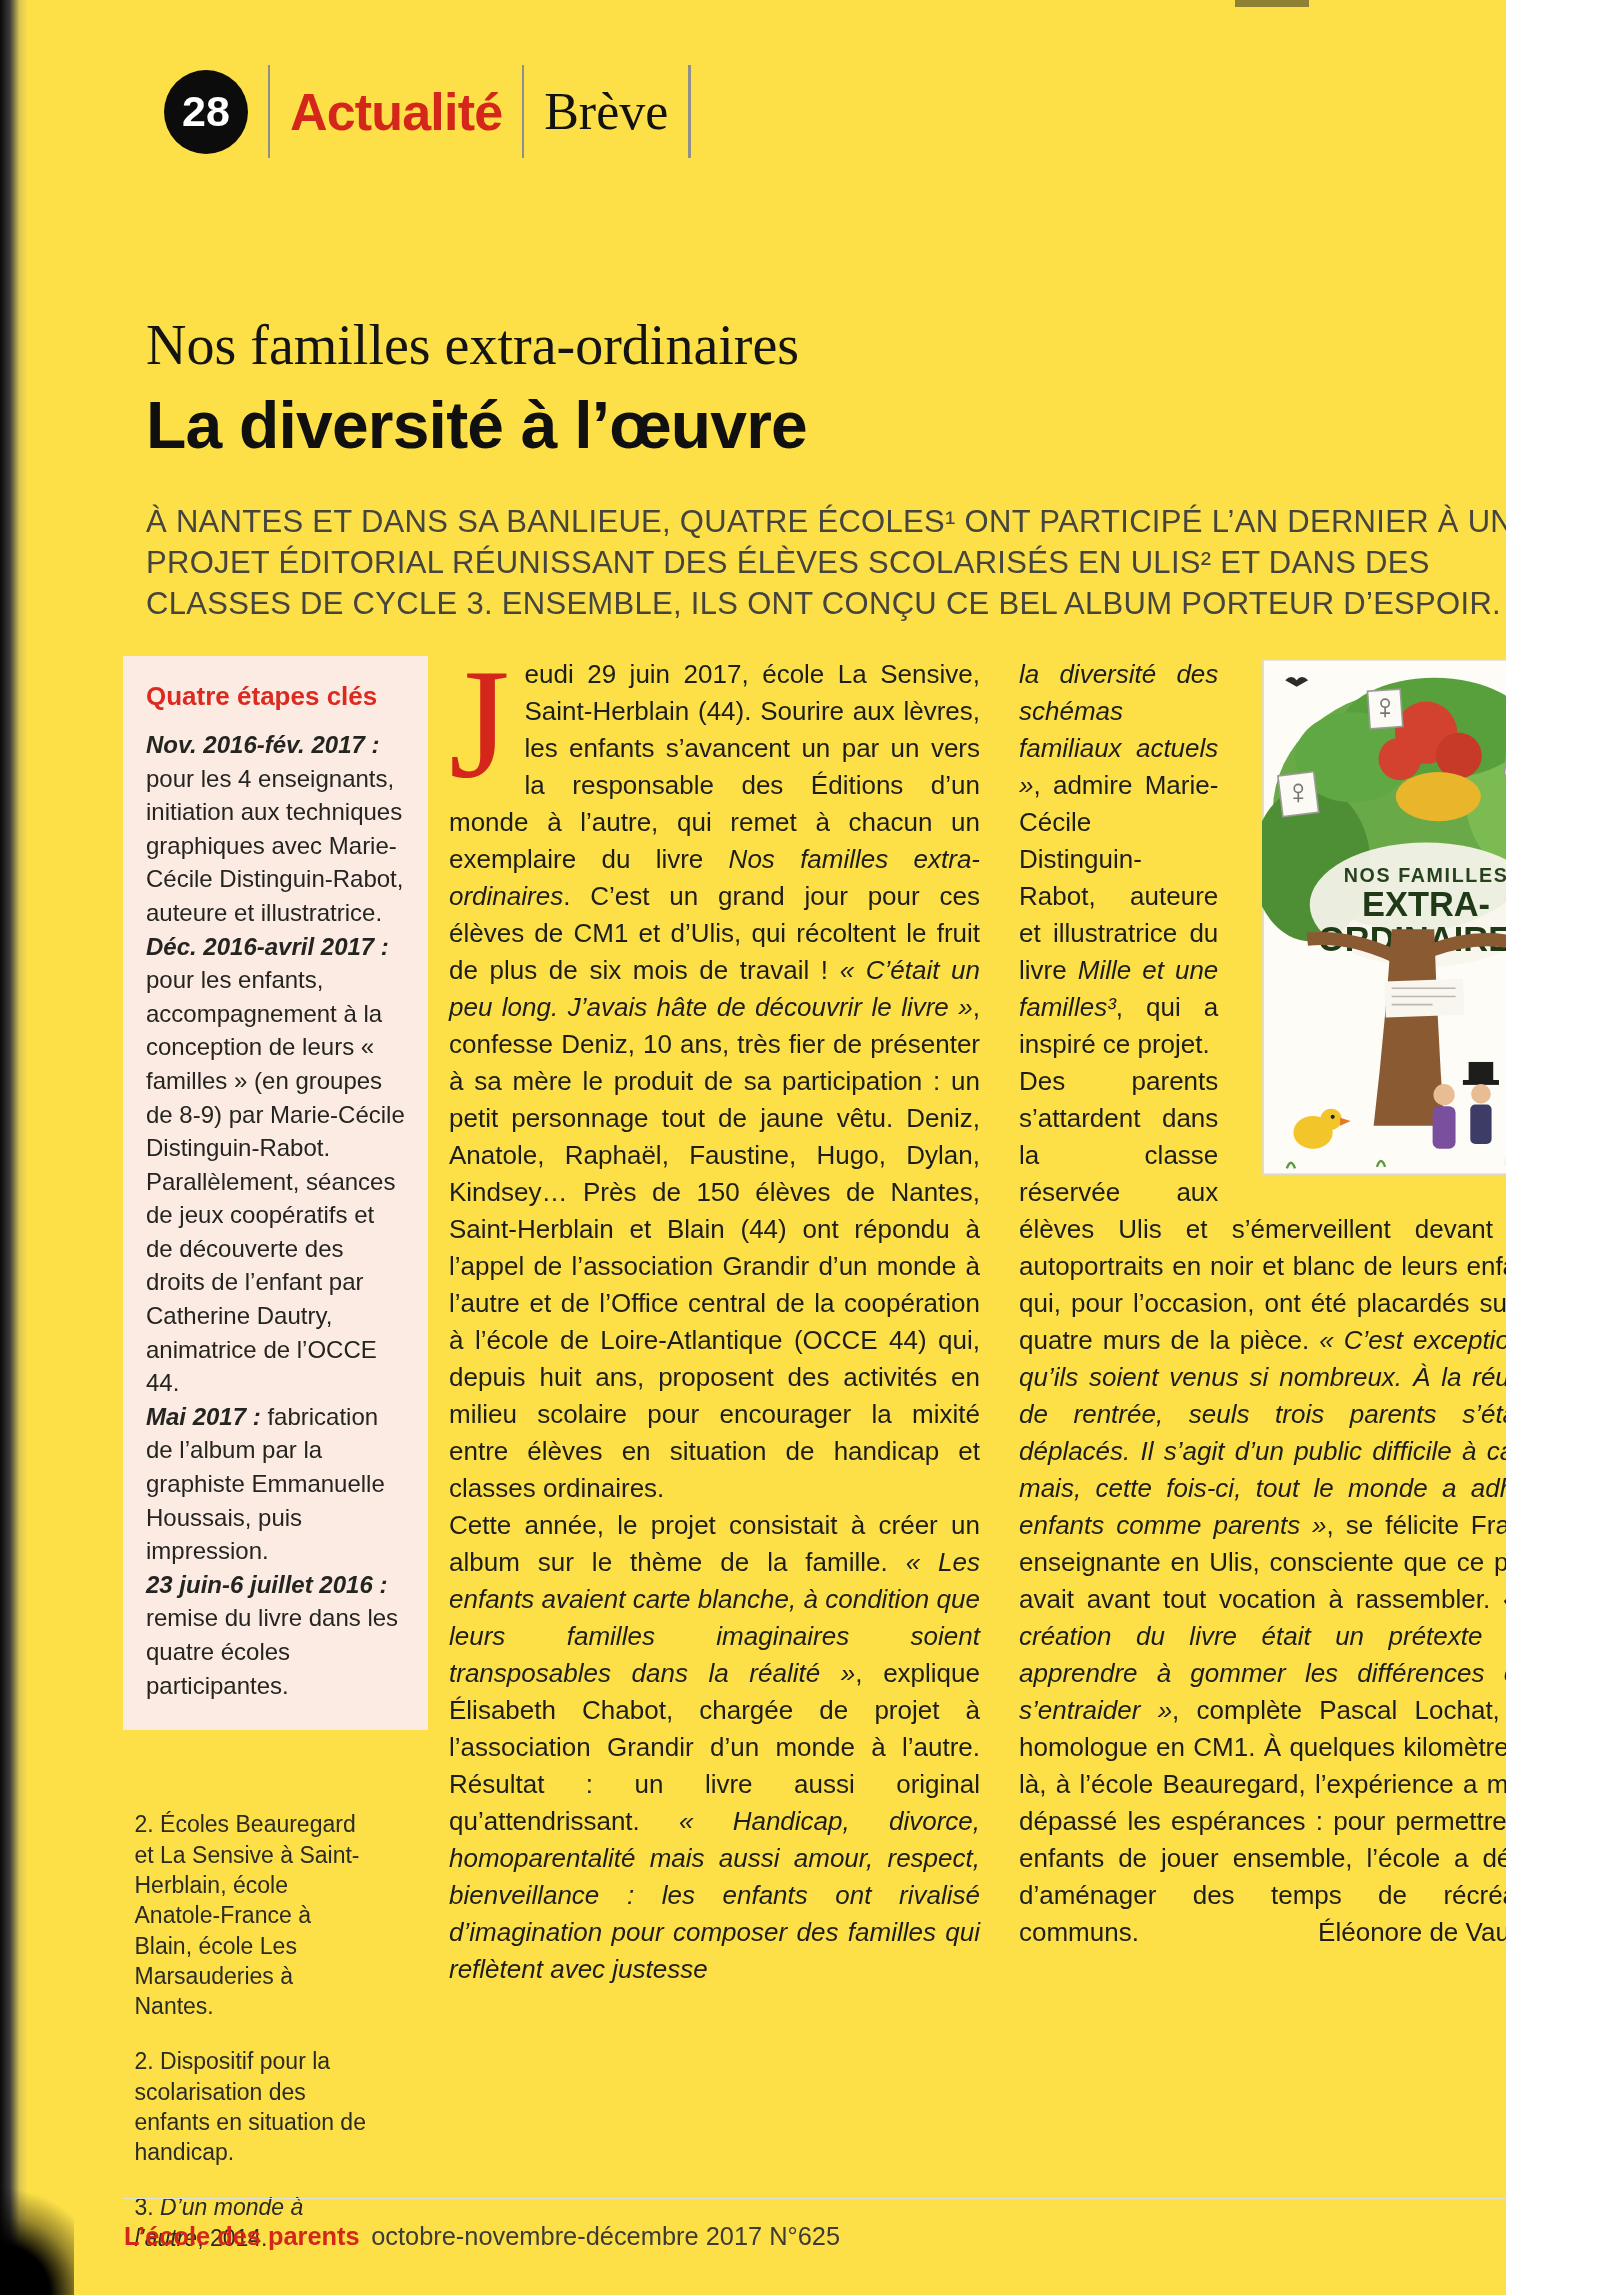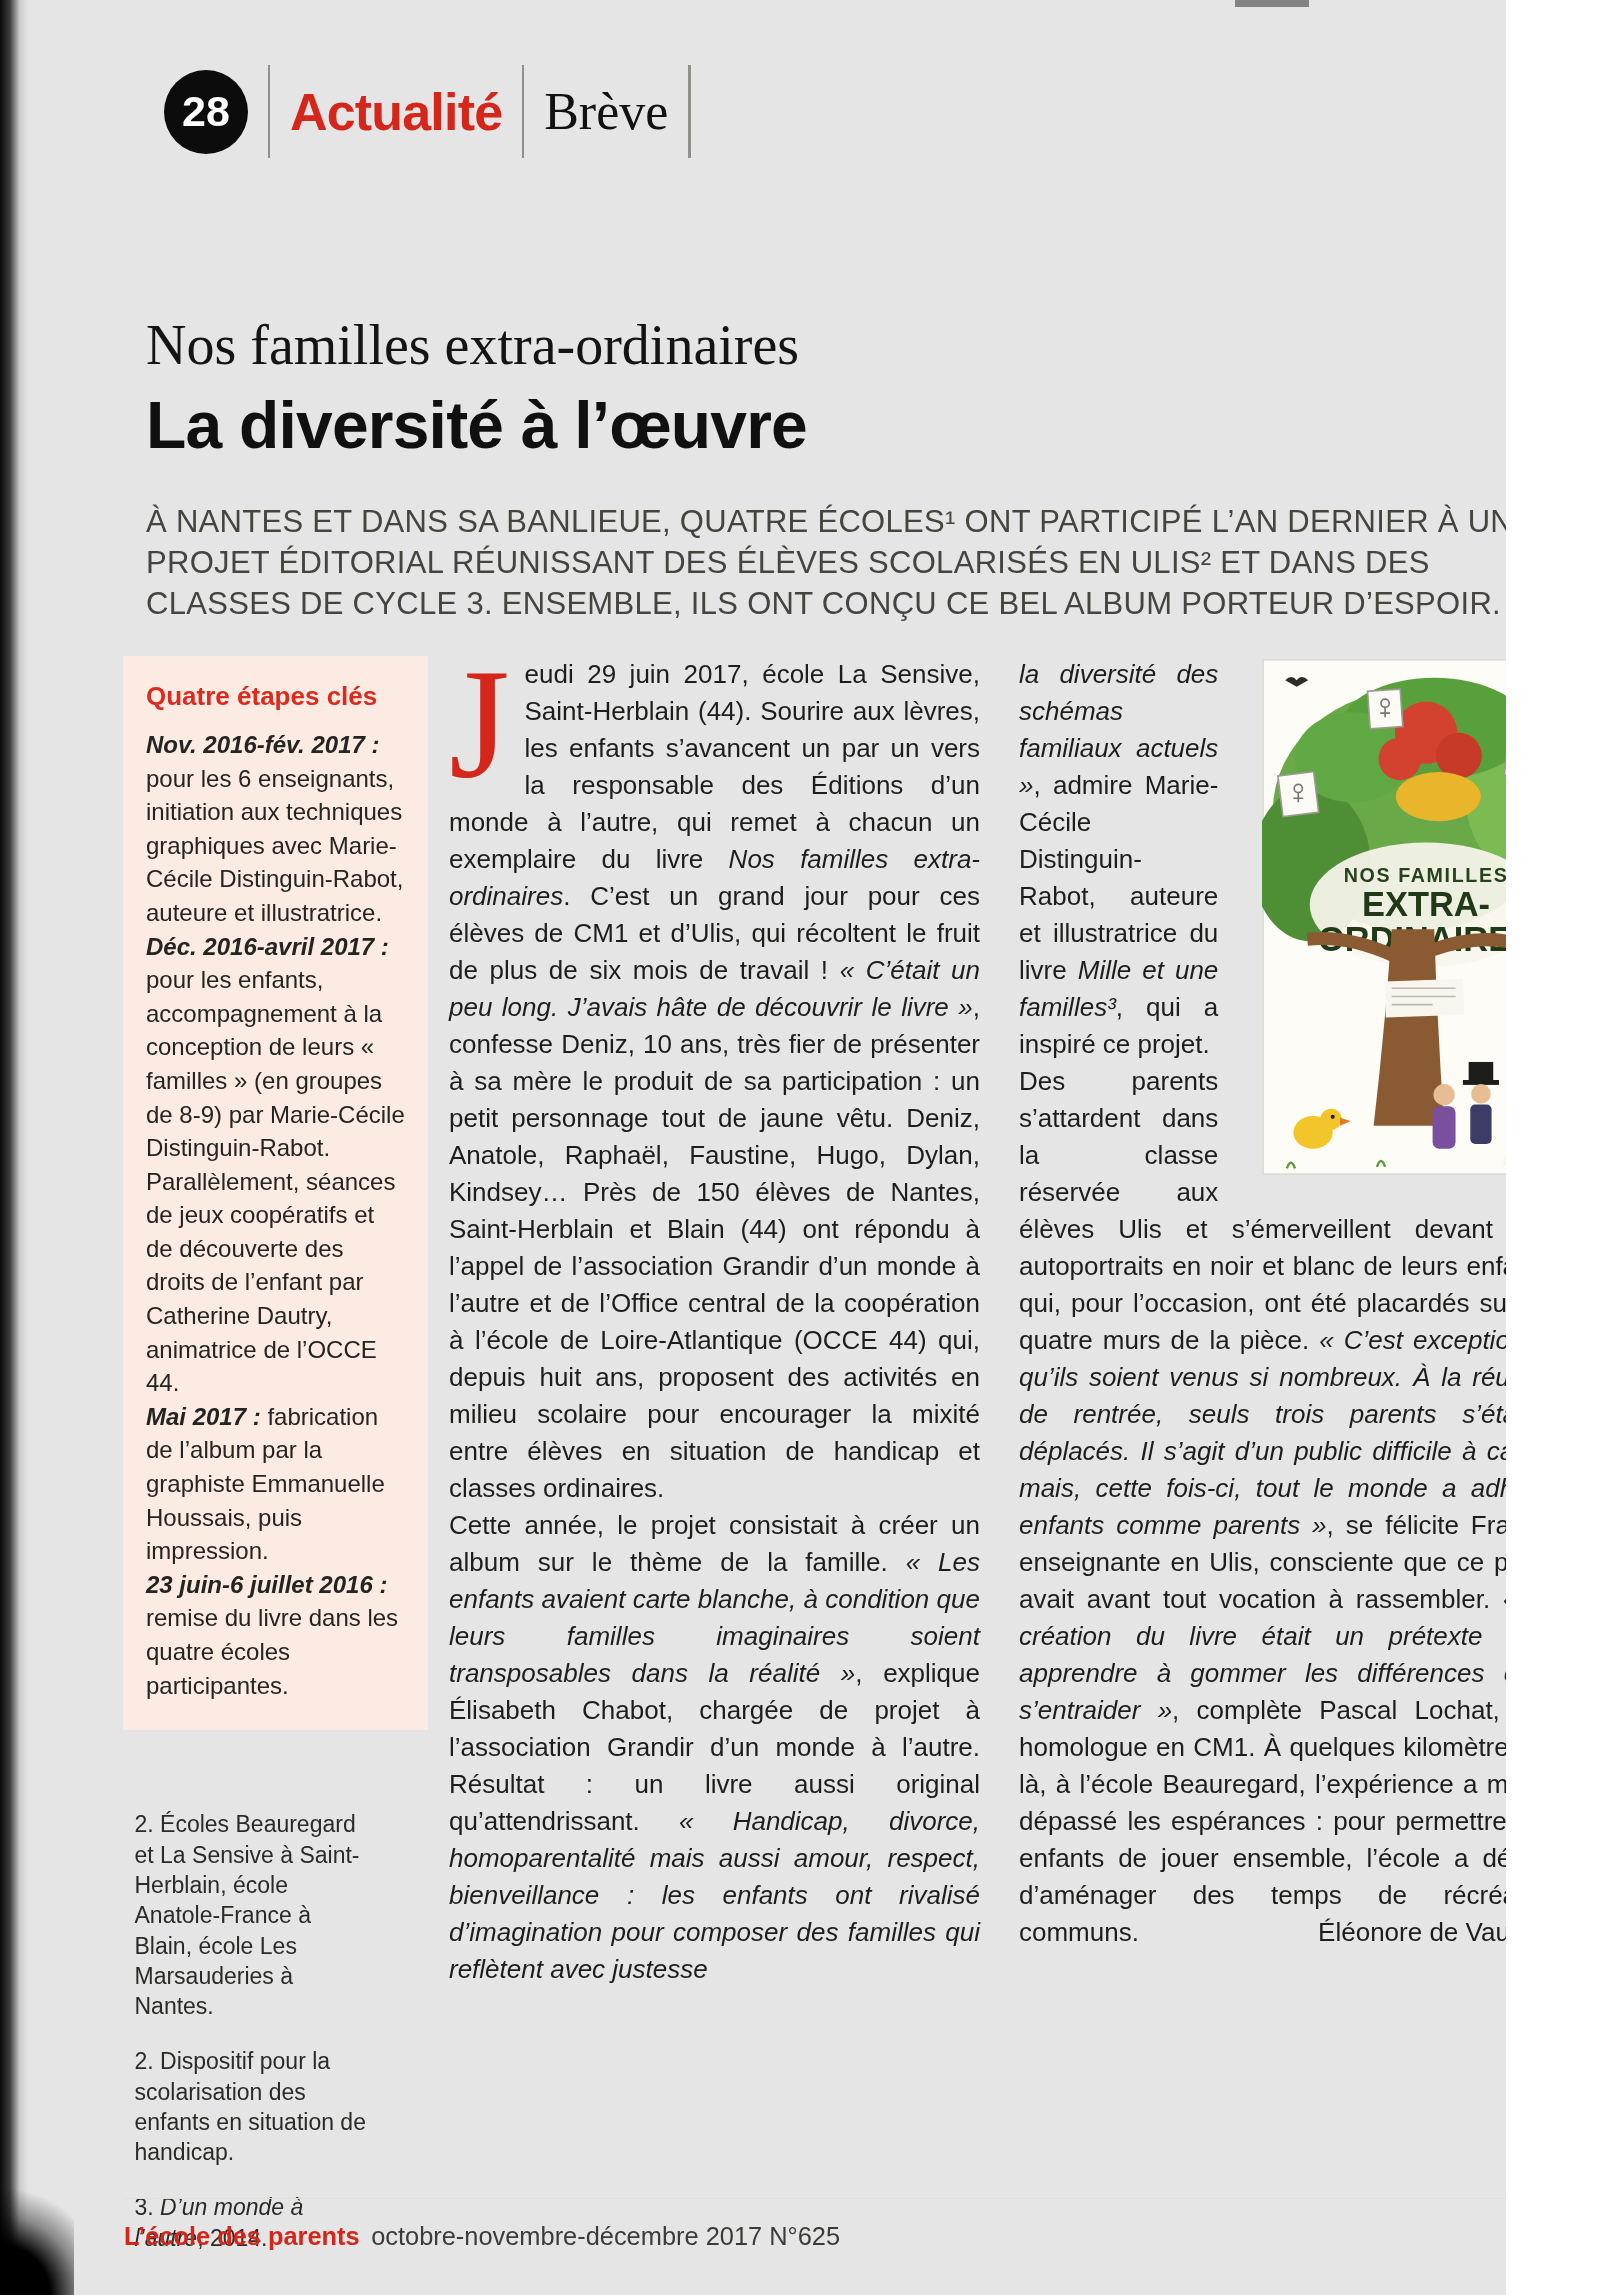--- a/index.html
+++ b/index.html
@@ -1,16 +1,16 @@
 <!DOCTYPE html>
 <html lang="fr" style="font-size:13px"><head>
 <meta charset="utf-8">
 <style>
   html,body{margin:0;padding:0;background:#ffffff;}
-  .page{position:relative;width:1506px;height:2295px;background:#e5e5e5;overflow:hidden;
+  .page{position:relative;width:1506px;height:2295px;background:#fde047;overflow:hidden;
         font-family:"Liberation Sans",sans-serif;color:#1d1d1b;}
 
   
   .scan-left{position:absolute;left:0;top:0;bottom:0;width:28px;
     background:linear-gradient(90deg,#0a0a0a 0%,#3c3c3c 35%,rgba(120,120,120,.25) 70%,rgba(255,255,255,0) 100%);}
   .scan-corner{position:absolute;left:0;bottom:0;width:74px;height:123px;
     background:radial-gradient(circle at 0% 100%,#000 35%,rgba(0,0,0,.4) 55%,rgba(0,0,0,0) 75%);}
   .scan-top-right{position:absolute;right:197px;top:0;width:74px;height:6.6px;background:#222;opacity:.5;}
 
   
@@ -87,21 +87,21 @@
     <p class="standfirst">À NANTES ET DANS SA BANLIEUE, QUATRE ÉCOLES¹ ONT PARTICIPÉ L’AN DERNIER À UN PROJET ÉDITORIAL RÉUNISSANT DES ÉLÈVES SCOLARISÉS EN ULIS² ET DANS DES CLASSES DE CYCLE 3. ENSEMBLE, ILS ONT CONÇU CE BEL ALBUM PORTEUR D’ESPOIR.</p>
   </div>
 
   <div class="content">
 
     <div class="col-left">
       <div class="key-box">
         <h3 class="key-box-title">Quatre étapes clés</h3>
         <p class="key-step">
           <span class="step-date">Nov. 2016-fév. 2017 :</span>
-          <span>pour les 6 enseignants, initiation aux techniques graphiques avec Marie-Cécile Distinguin-Rabot, auteure et illustratrice.</span>
+          <span>pour les 4 enseignants, initiation aux techniques graphiques avec Marie-Cécile Distinguin-Rabot, auteure et illustratrice.</span>
         </p>
         <p class="key-step">
           <span class="step-date">Déc. 2016-avril 2017 :</span>
           <span>pour les enfants, accompagnement à la conception de leurs « familles » (en groupes de 8-9) par Marie-Cécile Distinguin-Rabot. Parallèlement, séances de jeux coopératifs et de découverte des droits de l’enfant par Catherine Dautry, animatrice de l’OCCE 44.</span>
         </p>
         <p class="key-step">
           <span class="step-date">Mai 2017 :</span>
           <span>fabrication de l’album par la graphiste Emmanuelle Houssais, puis impression.</span>
         </p>
         <p class="key-step">

